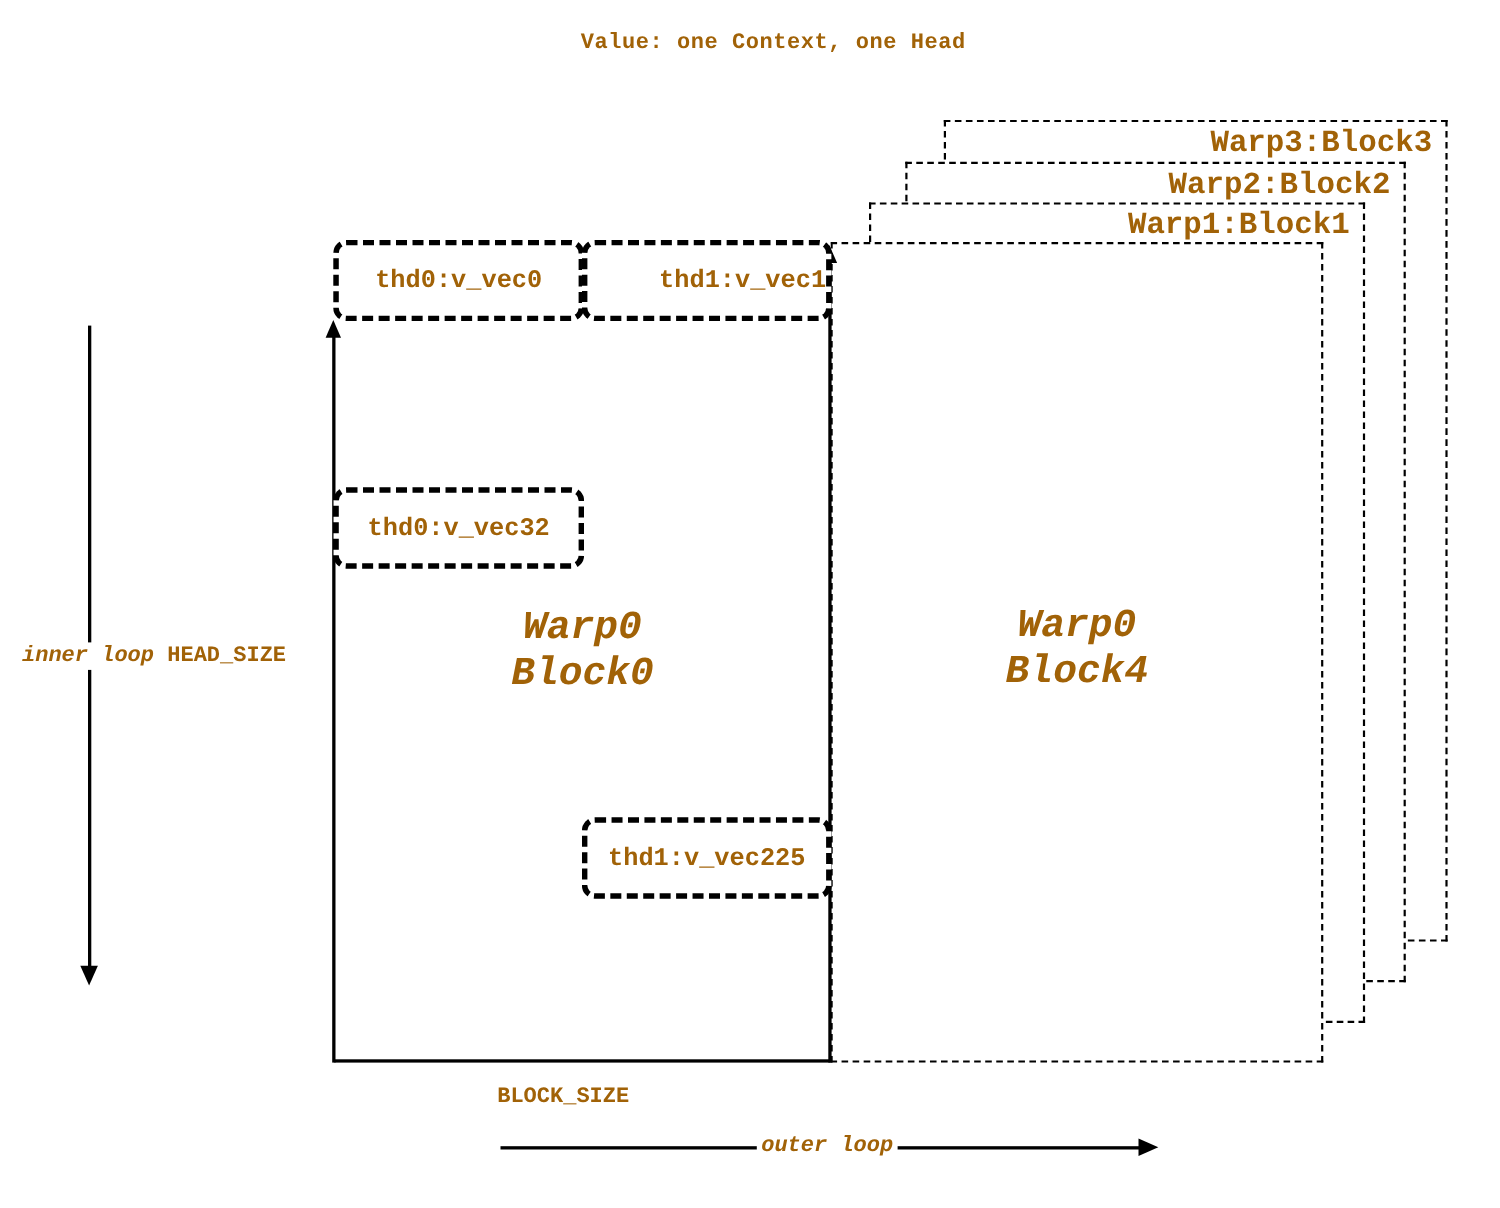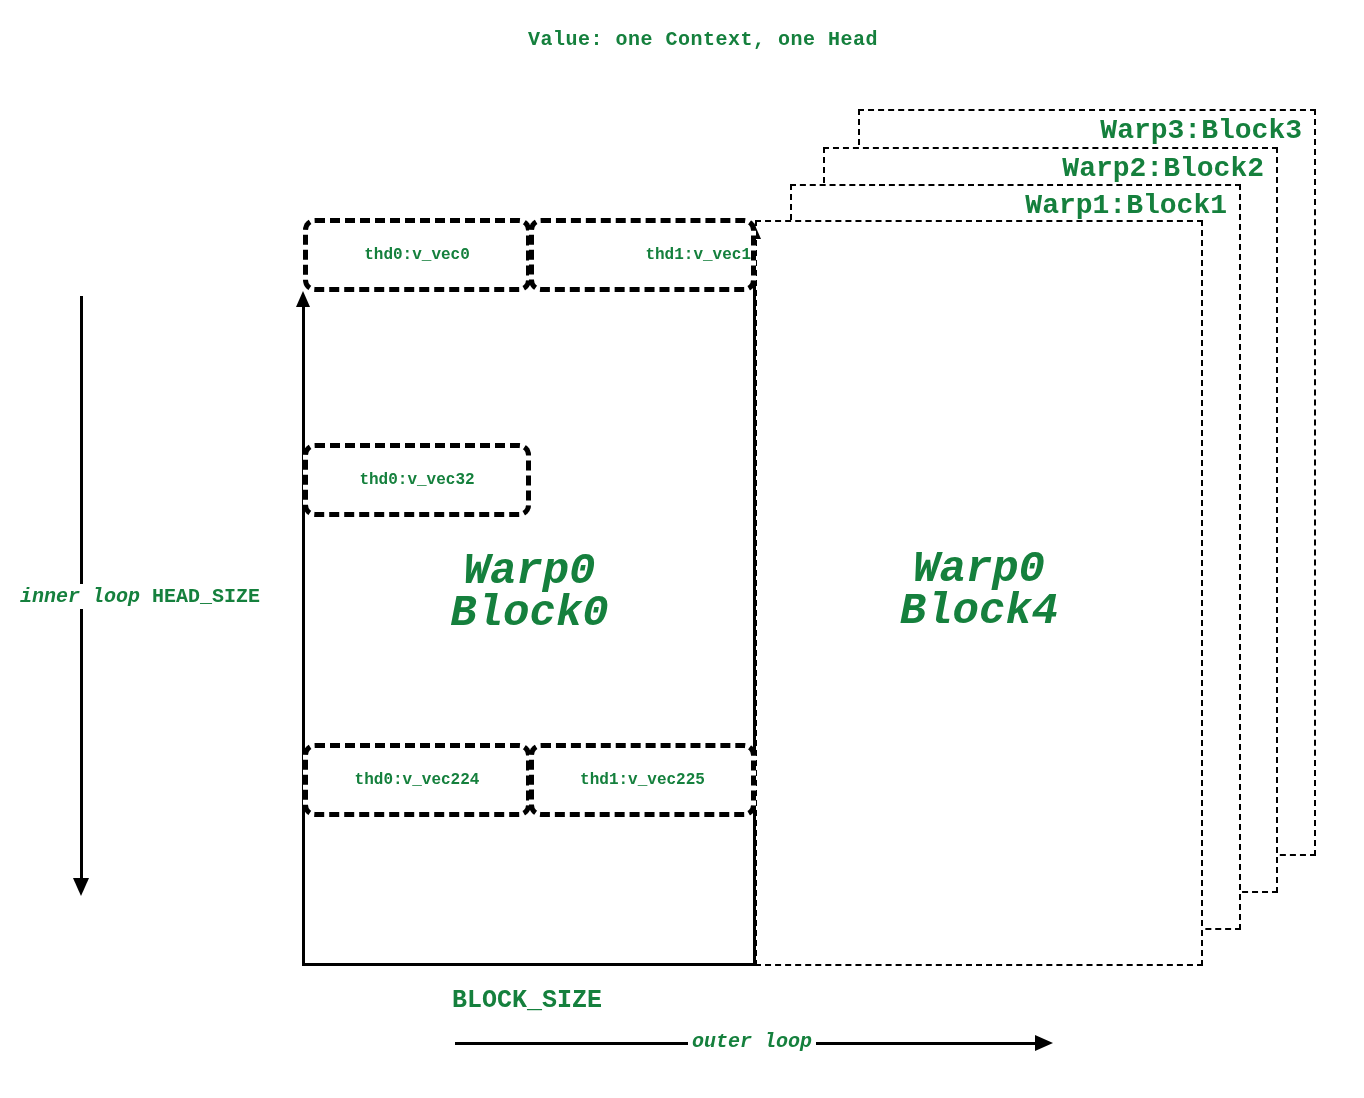--- a/index.html
+++ b/index.html
@@ -6,21 +6,21 @@
     margin: 0;
     padding: 0;
     background: #ffffff;
   }
   #canvas {
     position: relative;
     width: 1364px;
     height: 1098px;
     background: #ffffff;
     font-family: "Liberation Mono", "DejaVu Sans Mono", monospace;
-    color: #15803d;
+    color: #a16207;
     overflow: hidden;
   }
   .abs { position: absolute; }
 
   .title {
     top: 28px;
     left: 403px;
     width: 600px;
     text-align: center;
     font-size: 20px;
@@ -42,21 +42,21 @@
     font-size: 28px;
     font-weight: bold;
     white-space: nowrap;
   }
 
   .big-name {
     position: absolute;
     left: 0;
     right: 0;
     text-align: center;
-    font-size: 44px;
+    font-size: 36px;
     line-height: 42px;
     font-weight: bold;
     font-style: italic;
     white-space: nowrap;
   }
 
   
   .main-block {
     left: 304px;
     top: 218px;
@@ -93,40 +93,40 @@
   .tcell {
     position: absolute;
     height: 74px;
     background: #ffffff;
     border: 5px dashed #000000;
     border-radius: 12px;
     box-sizing: border-box;
     display: flex;
     align-items: center;
     justify-content: center;
-    font-size: 16px;
+    font-size: 23px;
     font-weight: bold;
     white-space: nowrap;
   }
   .tcell.left  { left: 303px; width: 228px; }
   .tcell.right { left: 529px; width: 227px; }
 
   .axis-label {
     background: #ffffff;
     font-size: 20px;
     font-weight: bold;
     white-space: nowrap;
     padding: 1px 4px;
   }
   .italic { font-style: italic; }
 
   .block-size-label {
     left: 452px;
     top: 986px;
-    font-size: 25px;
+    font-size: 20px;
     font-weight: bold;
     white-space: nowrap;
   }
   .outer-label {
     left: 688px;
     top: 1029px;
     font-size: 20px;
   }
 </style>
 </head>
@@ -172,23 +172,20 @@
     <span>thd0:v_vec0</span>
   </div>
   <div class="tcell right" style="top:218px;justify-content:flex-end;">
     <span>thd1:v_vec1</span>
   </div>
 
   <div class="tcell left" style="top:443px;">
     <span>thd0:v_vec32</span>
   </div>
 
-  <div class="tcell left" style="top:743px;">
-    <span>thd0:v_vec224</span>
-  </div>
   <div class="tcell right" style="top:743px;">
     <span>thd1:v_vec225</span>
   </div>
 
   <div class="abs vline" style="left:80px; top:296px; height:584px;"></div>
   <div class="abs arrow-down" style="left:73px; top:878px;"></div>
   <div class="abs axis-label" style="left:16px; top:584px;">
     <span class="italic">inner loop</span>
     <span>HEAD_SIZE</span>
   </div>

